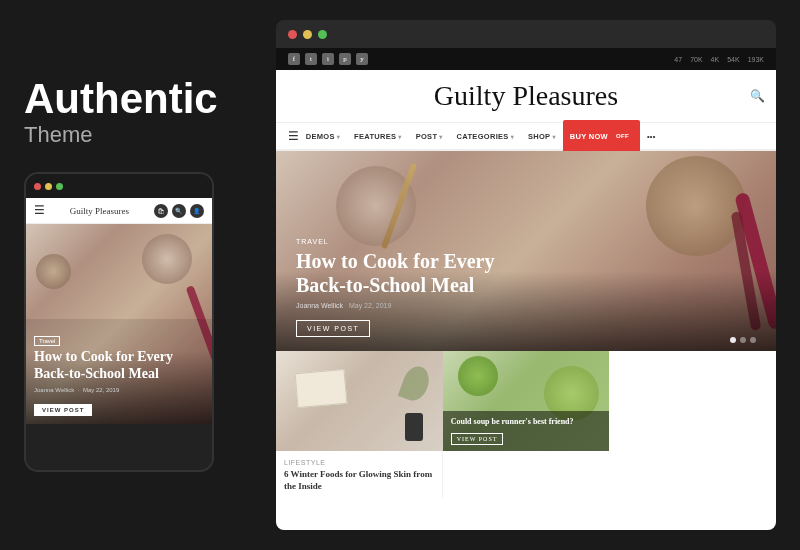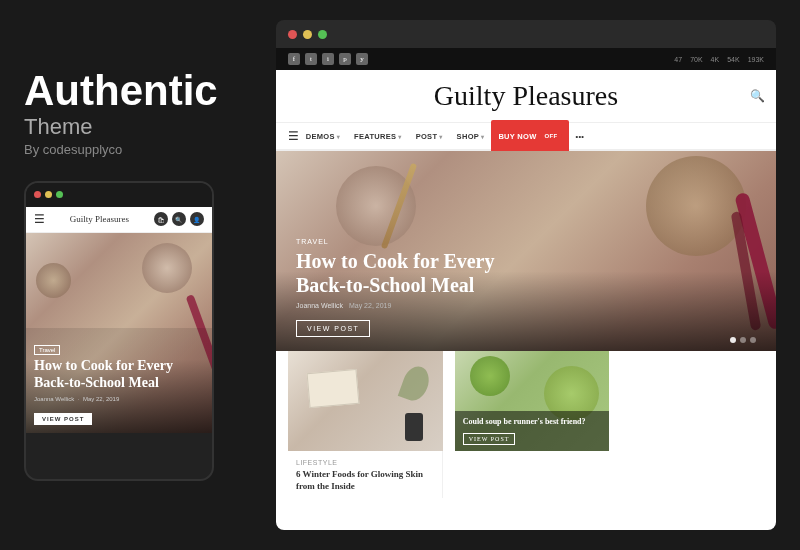--- a/index.html
+++ b/index.html
@@ -518,21 +518,20 @@
     .blog-grid {
       display: grid;
       grid-template-columns: 1fr 1fr 1fr;
       gap: 0;
       background: #fff;
     }
 
     .blog-card {
       overflow: hidden;
       position: relative;
-      margin-left: 12px;
     }
 
     .blog-card-image {
       width: 100%;
       height: 100px;
       position: relative;
       overflow: hidden;
     }
 
     .blog-card-image.card1 {
@@ -675,21 +674,20 @@
     }
 
   </style>
 </head>
 <body>
 
 <div class="left-panel">
   <div>
     <div class="brand-title">Authentic</div>
     <div class="brand-subtitle">Theme</div>
-    <div class="brand-author">By codesupplyco</div>
   </div>
 
   <div class="mobile-mockup">
     <div class="mobile-top-bar">
       <div class="mobile-dot red"></div>
       <div class="mobile-dot yellow"></div>
       <div class="mobile-dot green"></div>
     </div>
     <div class="mobile-nav">
       <div class="hamburger-icon">☰</div>
@@ -759,20 +757,24 @@
           </div>
           <div class="site-nav-item">
             <span>FEATURES</span>
             <span class="nav-dropdown-arrow">▾</span>
           </div>
           <div class="site-nav-item">
             <span>POST</span>
             <span class="nav-dropdown-arrow">▾</span>
           </div>
           <div class="site-nav-item">
+            <span>CATEGORIES</span>
+            <span class="nav-dropdown-arrow">▾</span>
+          </div>
+          <div class="site-nav-item">
             <span>SHOP</span>
             <span class="nav-dropdown-arrow">▾</span>
           </div>
           <div class="site-nav-item buy-now">
             <span>BUY NOW</span>
             <span class="nav-badge">OFF</span>
           </div>
           <div class="site-nav-item">
             <span>•••</span>
           </div>

